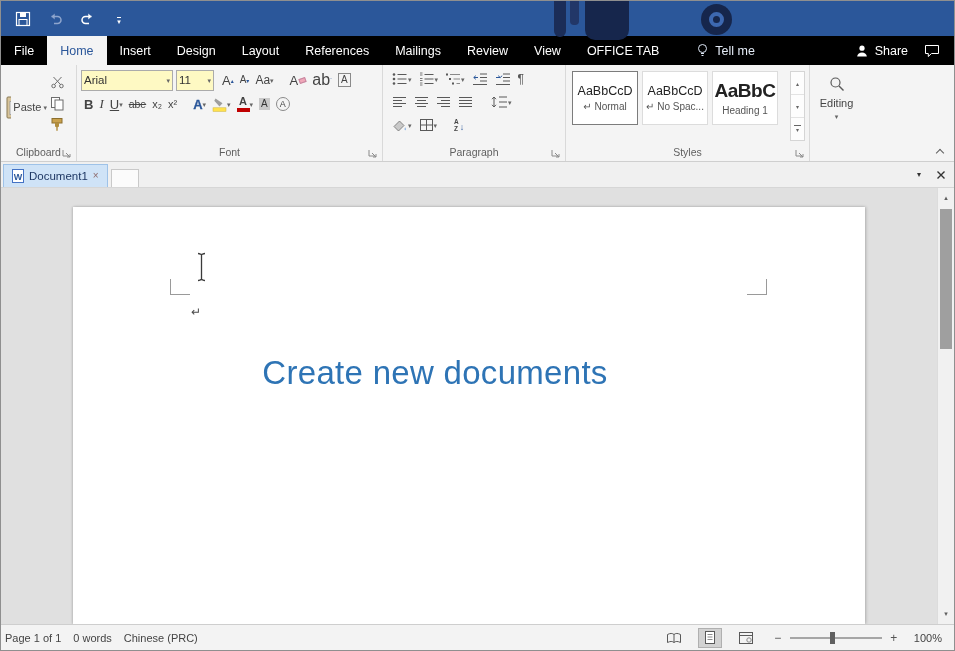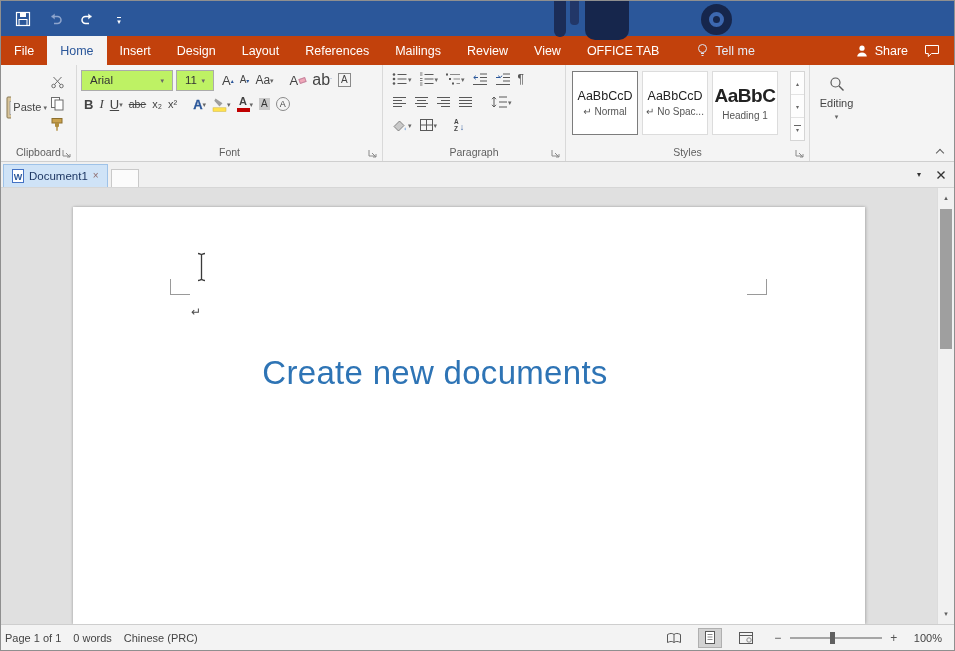--- a/index.html
+++ b/index.html
@@ -18,21 +18,21 @@
   .ddw{font-size:7px;color:#fff;line-height:1}
   .qat-more{border-top:1px solid #fff;height:10px;margin-top:6px}
   .deco{position:absolute;background:#1b2d58;z-index:6}
   .deco.b1{left:553px;top:0;width:12px;height:36px;border-radius:0 0 6px 6px}
   .deco.b2{left:569px;top:0;width:9px;height:24px;border-radius:0 0 4px 4px;background:#223768}
   .deco.b3{left:584px;top:0;width:44px;height:39px;border-radius:0 0 10px 10px;background:#16264c}
   .deco-circle{position:absolute;left:700px;top:3px;width:31px;height:31px;border-radius:50%;background:#16264c;display:flex;align-items:center;justify-content:center;z-index:6}
   .deco-circle i{display:block;width:15px;height:15px;border-radius:50%;border:4px solid #3d68b0;background:#16264c}
 
   
-  .tabrow{flex:0 0 29px;background:#c2410c;display:flex;align-items:stretch;color:#fff;font-size:12.5px;position:relative;z-index:4}
+  .tabrow{flex:0 0 29px;background:#000000;display:flex;align-items:stretch;color:#fff;font-size:12.5px;position:relative;z-index:4}
   .rtab{padding:0 13px;display:flex;align-items:center}
   .rtab.active{background:#f4f4f4;color:#2b579a}
   .tellme{display:flex;align-items:center;gap:6px;padding:0 10px;color:#e4ebf6;margin-left:14px}
   .share{margin-left:auto;display:flex;align-items:center;gap:6px;padding:0 10px}
   .commentbtn{display:flex;align-items:center;padding:0 14px 0 6px}
 
   
   .ribbon{flex:0 0 97px;background:#f4f4f4;border-bottom:1px solid #cfcfcf;display:flex;position:relative;color:#444}
   .group{display:flex;flex-direction:column;border-right:1px solid #d9d9d9;position:relative;padding:2px 2px 0}
   .gfoot{margin-top:auto;height:18px;display:flex;align-items:center;justify-content:center;font-size:10.5px;color:#5f5f5f;position:relative}
@@ -42,21 +42,21 @@
 
   .g-clip{width:76px}
   .clipbody{display:flex;flex:1}
   .paste{width:44px;display:flex;flex-direction:row;align-items:center;padding-top:4px;gap:2px}
   .paste .blab{font-size:11px;color:#444}
   .minicol{display:flex;flex-direction:column;gap:5px;padding-top:7px}
   .mini{width:20px;height:16px;display:flex;align-items:center;justify-content:center}
 
   .g-font{width:306px}
   .fr{display:flex;align-items:center;padding:2px 2px 0}
-  .combo{height:21px;background:#bef264;border:1px solid #ababab;display:flex;align-items:center;font-size:11.5px;color:#333;padding:0 8px;gap:3px}
+  .combo{height:21px;background:#fef9c3;border:1px solid #ababab;display:flex;align-items:center;font-size:11.5px;color:#333;padding:0 2px;gap:3px}
   .combo .cv{flex:1;white-space:nowrap;overflow:hidden}
   .cname{width:92px;margin-right:3px}
   .csize{width:38px;margin-right:5px}
   .glyA{font-size:13px;color:#444;line-height:1}
   .glyA.sm{font-size:10px}
   .fx2{font-size:11px;color:#444}
   .bold{font-weight:bold;font-size:13px}
   .ital{font-style:italic;font-family:"Liberation Serif",serif;font-size:13px}
   .undl{text-decoration:underline;font-size:13px}
   .strk{text-decoration:line-through;font-size:10.5px;color:#444}
@@ -73,21 +73,21 @@
   .g-para{width:183px}
   .pr{display:flex;align-items:center;padding:1px 4px 0;gap:1px}
   .sorticon{display:flex;align-items:flex-end;gap:1px}
   .sorticon .azc{display:flex;flex-direction:column;font-size:6.5px;font-weight:bold;color:#444;line-height:1.1}
   .sorticon .sarr{font-size:9px;color:#2b579a;line-height:1}
   .pil{font-size:12px;color:#555}
 
   .g-styles{width:244px}
   .gallery{display:flex;flex:1;padding:4px 2px 2px 4px;gap:0}
   .cards{display:flex;gap:4px;flex:1}
-  .stylecard{width:66px;height:64px;background:#fff;border:1px solid #dcdcdc;display:flex;flex-direction:column;align-items:center;justify-content:center;gap:3px;overflow:hidden}
+  .stylecard{width:66px;height:54px;background:#fff;border:1px solid #dcdcdc;display:flex;flex-direction:column;align-items:center;justify-content:center;gap:3px;overflow:hidden}
   .stylecard.sel{border:1px solid #7c7c7c}
   .stylecard .prev{font-size:12.5px;color:#222;white-space:nowrap}
   .stylecard.h1 .prev{font-size:19px;font-weight:bold;letter-spacing:-.5px}
   .stylecard .sname{font-size:10px;color:#555;white-space:nowrap}
   .scol{width:15px;display:flex;flex-direction:column;margin-left:3px;border:1px solid #d5d5d5;background:#fdfdfd}
   .scol span{flex:1;display:flex;align-items:center;justify-content:center;font-size:6px;color:#666;border-bottom:1px solid #e3e3e3}
   .scol span:last-child{border-bottom:none}
   .morebar{display:flex;flex-direction:column;align-items:center;line-height:1}
   .morebar i{display:block;width:7px;height:1px;background:#666;margin-bottom:1px}
 

